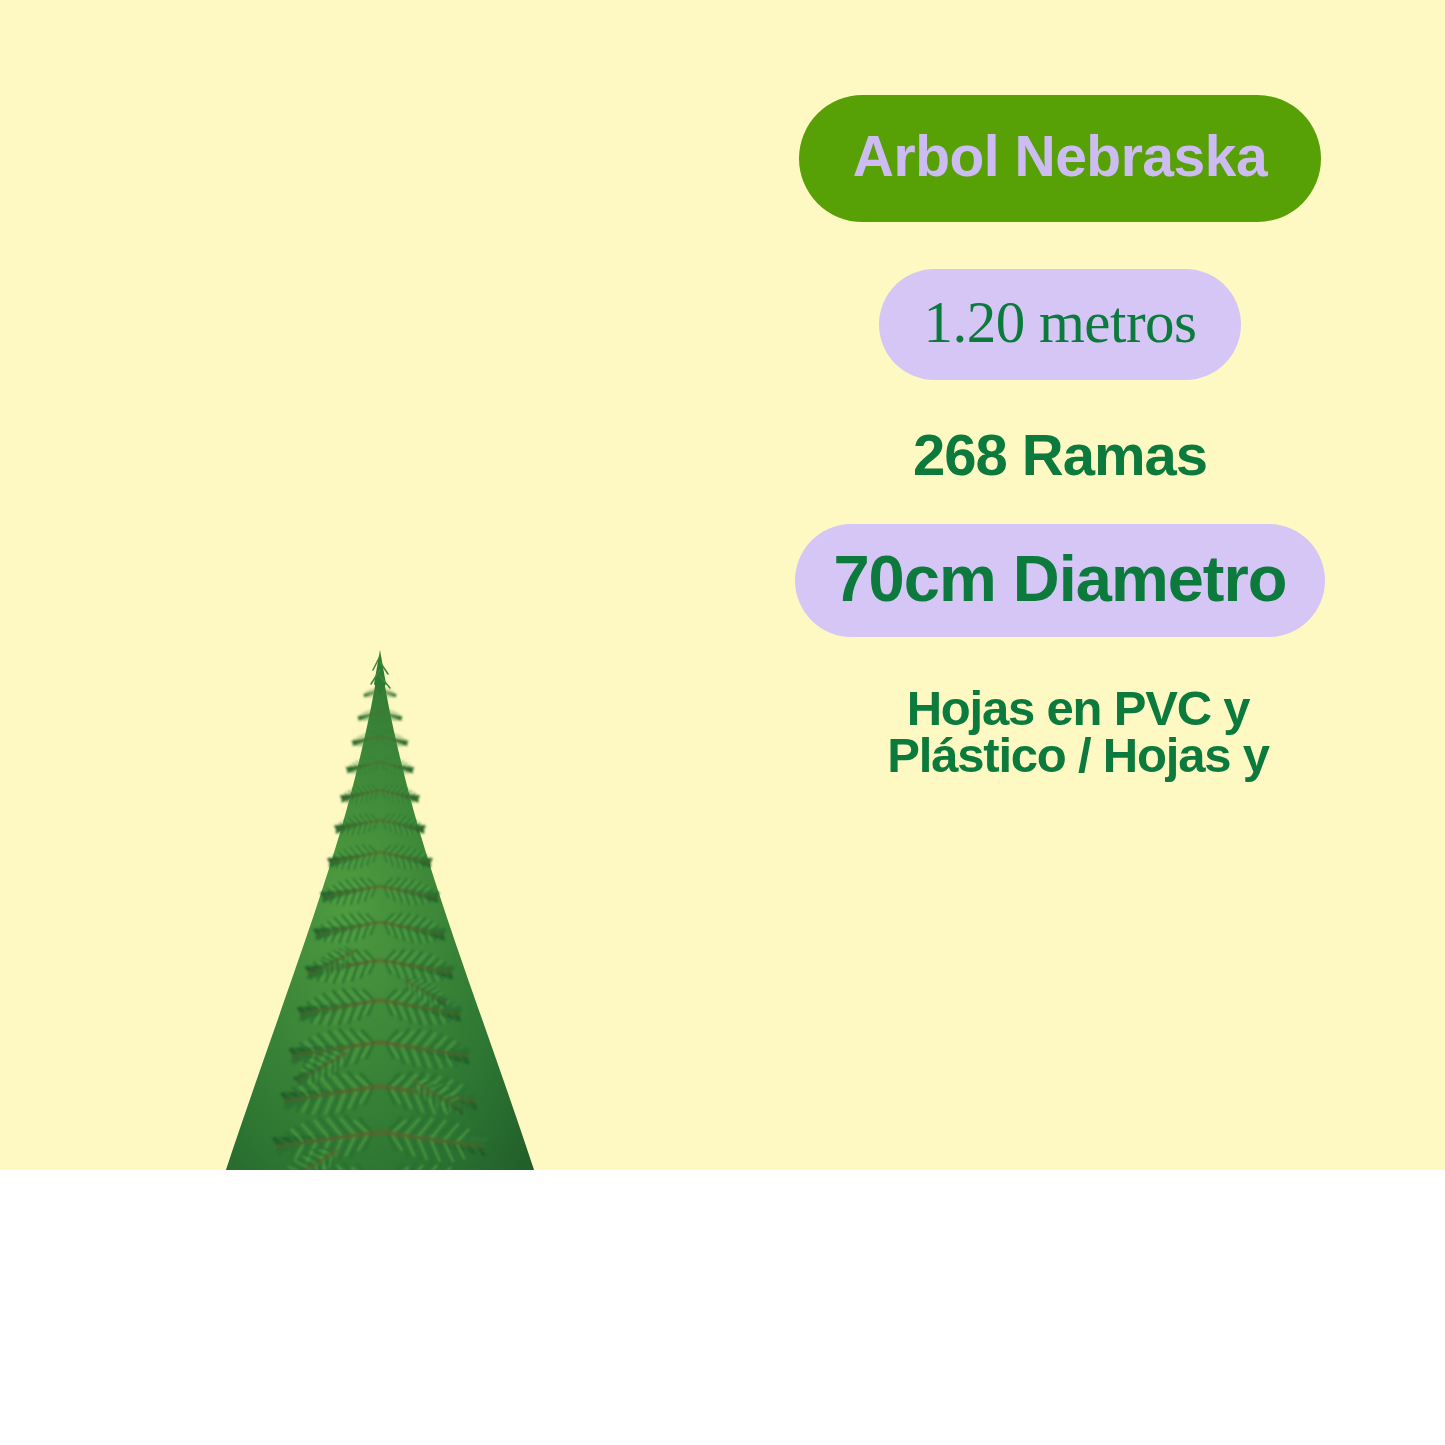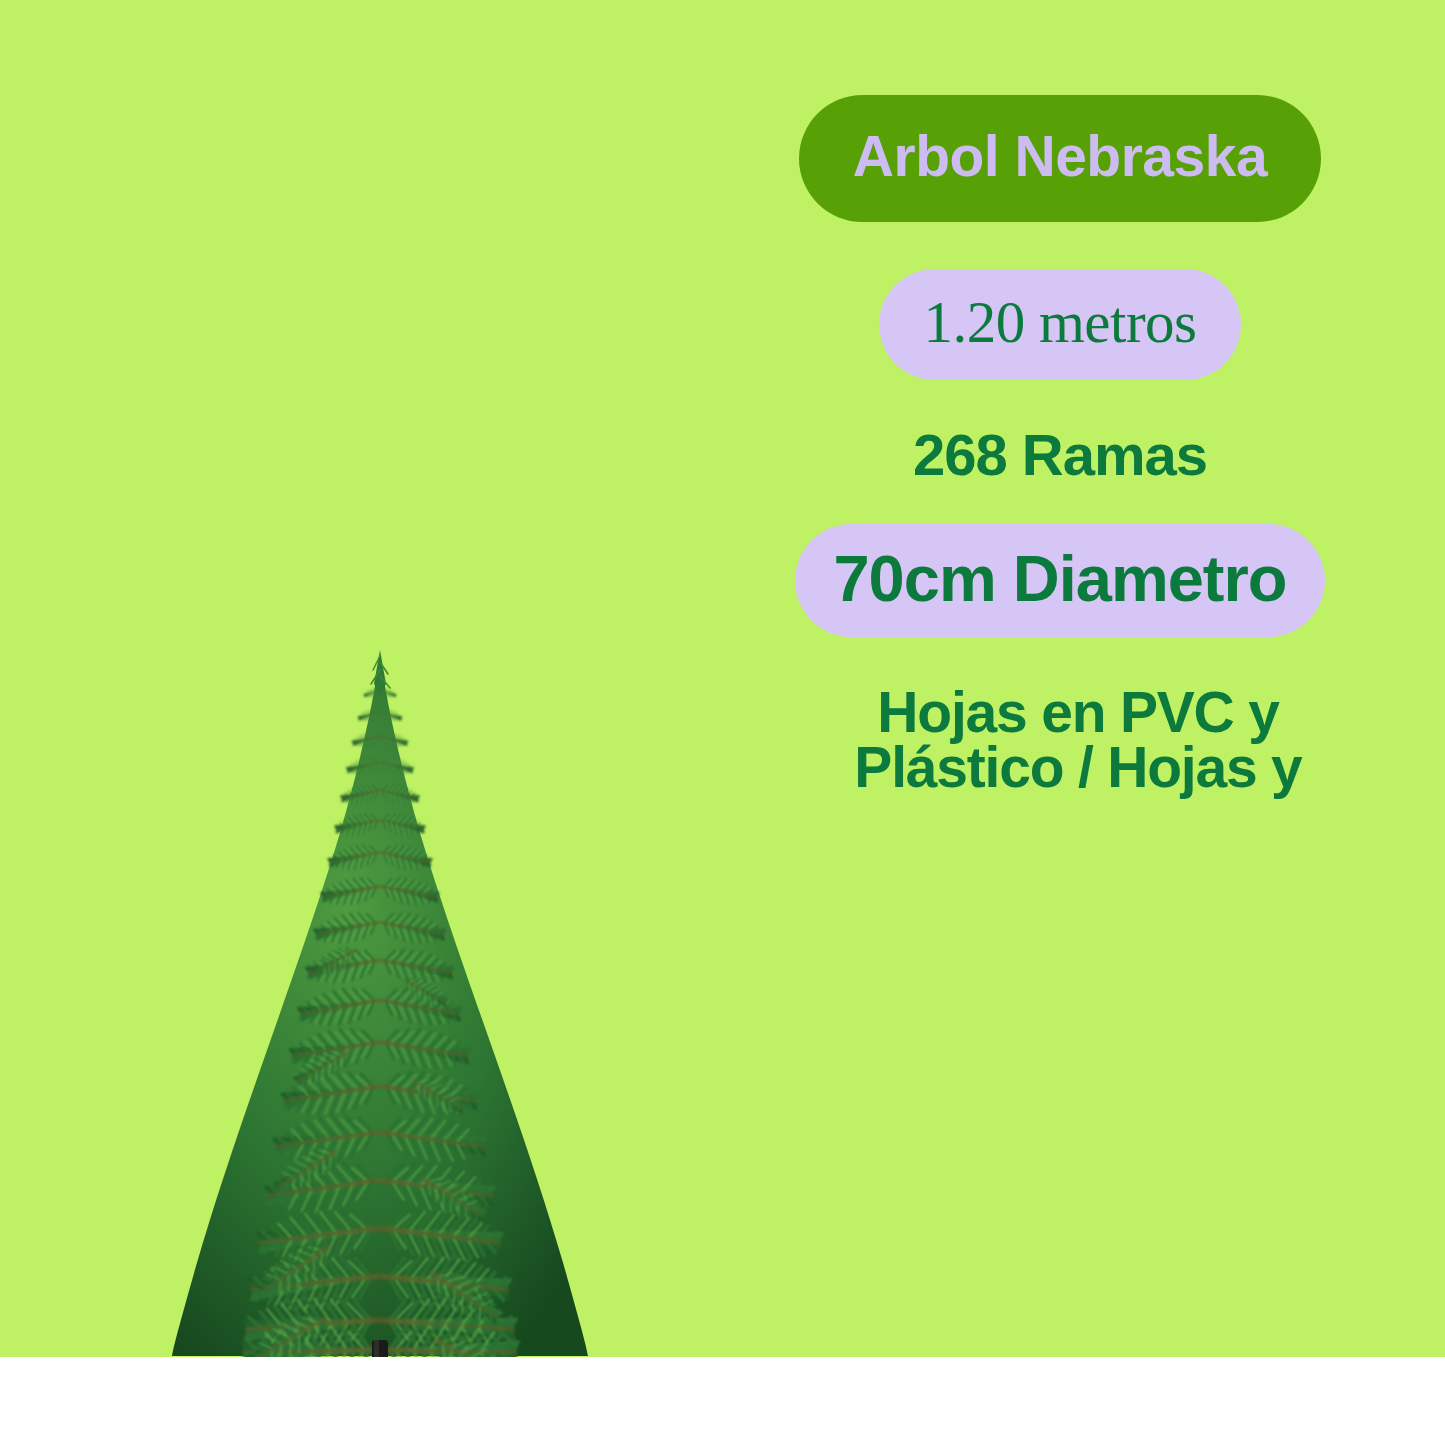--- a/index.html
+++ b/index.html
@@ -4,21 +4,21 @@
 <title>Arbol Nebraska</title>
 <style>
   html,body{margin:0;padding:0;}
   body{
     width:1445px;height:1445px;
     background:#ffffff;
     font-family:"Liberation Sans","DejaVu Sans",sans-serif;
     overflow:hidden;
     position:relative;
   }
-  #stage{position:relative;width:1445px;height:1357px;overflow:hidden;background:#bef264;}
+  #stage{position:relative;width:1445px;height:1170px;overflow:hidden;background:#fef9c3;}
 
   
   .info-col{
     position:absolute;
     left:730px; top:95px;
     width:660px;
     display:flex;flex-direction:column;align-items:center;
   }
 
   .pill{
@@ -65,21 +65,21 @@
     color:#0B7A3C;
     font-size:65px;
     font-weight:700;
     letter-spacing:-1px;
     padding:22px 38px 26px 38px;
     margin-top:40px;
   }
 
   .material-block{
     color:#0B7A3C;
-    font-size:57px;
+    font-size:49px;
     font-weight:700;
     letter-spacing:-1.2px;
     line-height:0.96;
     text-align:center;
     margin-top:48px;
     white-space:nowrap;
     margin-left:36px;
   }
   .material-block .ml{display:block;}
 

